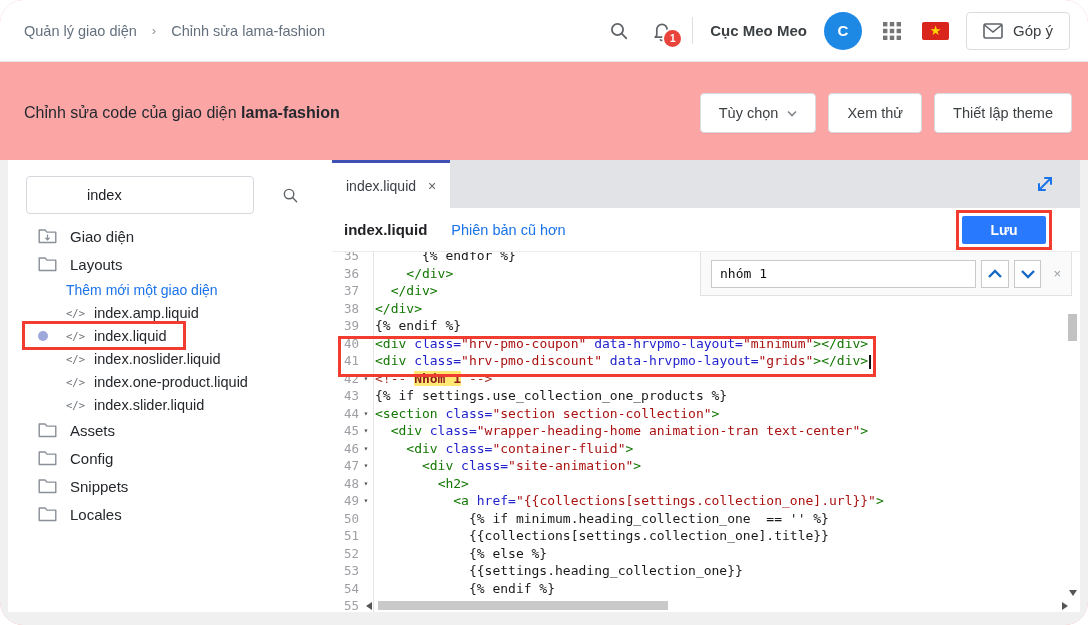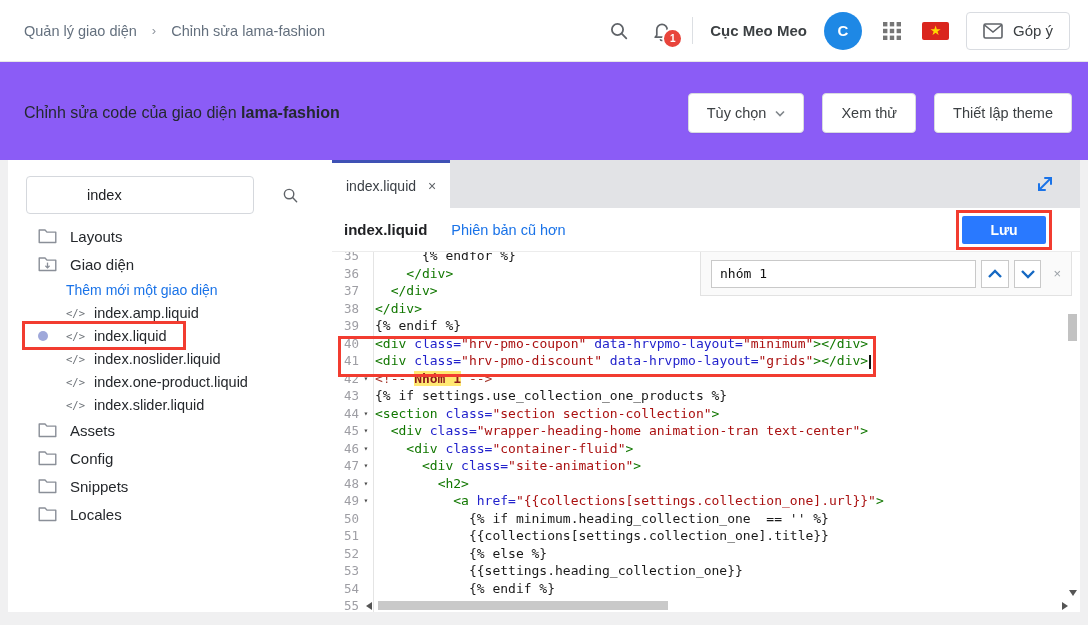--- a/index.html
+++ b/index.html
@@ -1,17 +1,17 @@
 <!DOCTYPE html>
 <html style="--accent-blue: #1a73e8; --save-blue: #2979ff; --annotation-red: #f23c30; --active-tab-indigo: #3f51b5; --avatar-blue: #1e88e5; --badge-red: #e8443b; --flag-red: #da251d; --flag-star-yellow: #ffd600; --syntax-tag-green: #117700; --syntax-attr-blue: #2222cc; --syntax-string-red: #aa1111; --syntax-comment: #a3342a; --search-match-yellow: #ffe873;"><head>
 <meta charset="utf-8">
 <style>
   html,body{margin:0;padding:0;background:#fff;}
-  .app{position:relative;width:1088px;height:625px;background:#8b5cf6;overflow:hidden;
-       font-family:"Liberation Sans",sans-serif;-webkit-font-smoothing:antialiased;}
+  .app{position:relative;width:1088px;height:625px;background:#fca5a5;overflow:hidden;
+       font-family:"Liberation Sans",sans-serif;border-radius:23px;-webkit-font-smoothing:antialiased;}
 
   
   .topbar{position:absolute;left:0;top:0;width:1088px;height:62px;background:#fff;
           border-bottom:1px solid #e6e6e6;display:flex;align-items:center;
           padding:0 18px 0 24px;box-sizing:border-box;}
   .breadcrumb{display:flex;align-items:center;gap:15px;font-size:14.5px;color:#64707e;}
   .breadcrumb a{color:#64707e;text-decoration:none;cursor:pointer;}
   .crumb-sep{color:#8e959e;font-size:13px;}
   .topbar-right{margin-left:auto;display:flex;align-items:center;gap:17px;}
   .icon-btn{background:none;border:none;padding:2px;cursor:pointer;display:flex;align-items:center;}
@@ -26,21 +26,21 @@
   .flag{width:27px;height:18px;background:var(--flag-red,#da251d);border-radius:2px;
         display:flex;align-items:center;justify-content:center;
         color:var(--flag-star-yellow,#ffd600);font-size:13px;line-height:1;cursor:pointer;}
   .feedback-btn{display:flex;align-items:center;gap:10px;border:1px solid #d9dce1;border-radius:4px;
         background:#fff;height:38px;padding:0 16px;font-size:15px;color:#3c4043;font-weight:500;cursor:pointer;}
 
   
   .heading-row{position:absolute;top:90px;left:24px;width:1048px;height:46px;display:flex;align-items:center;}
   .page-title{font-size:16px;color:#24292f;}
   .page-title .theme-name{font-weight:bold;}
-  .heading-actions{margin-left:auto;display:flex;gap:18px;}
+  .heading-actions{margin-left:auto;display:flex;gap:12px;}
   .hbtn{height:40px;padding:0 18px;background:#fff;border:1px solid #d8dbe0;border-radius:4px;
         font-size:14.5px;color:#3c4043;display:flex;align-items:center;gap:9px;cursor:pointer;
         box-shadow:0 1px 1px rgba(0,0,0,.04);}
 
   
   .strip{position:absolute;background:#f0f0f1;}
   .strip-left{left:0;top:160px;width:8px;height:452px;}
   .strip-right{left:1080px;top:160px;width:8px;height:452px;}
   .strip-bottom{left:0;top:612px;width:1088px;height:13px;}
 
@@ -202,30 +202,30 @@
       <input value="index" style="">
       <svg width="17" height="17" viewBox="0 0 18 18">
           <circle cx="7.5" cy="7.5" r="5" fill="none" stroke="#5f6368" stroke-width="1.5"></circle>
           <line x1="11.2" y1="11.2" x2="15.5" y2="15.5" stroke="#5f6368" stroke-width="1.5" stroke-linecap="round"></line>
         </svg>
     </div>
     <div class="tree">
         <div class="row-folder">
           <svg width="19" height="16" viewBox="0 0 20 17">
             <path d="M1.2 2.2 h6.2 l2 2.2 h9.4 v11 h-17.6 z" fill="none" stroke="#8a8f98" stroke-width="1.5" stroke-linejoin="round"></path>
-          </svg>
-          <span>Layouts</span>
-        </div>
-        <div class="row-folder">
-          <svg width="19" height="16" viewBox="0 0 20 17">
-            <path d="M1.2 2.2 h6.2 l2 2.2 h9.4 v11 h-17.6 z" fill="none" stroke="#8a8f98" stroke-width="1.5" stroke-linejoin="round"></path>
             <line x1="10" y1="7" x2="10" y2="12.2" stroke="#8a8f98" stroke-width="1.4"></line>
             <polyline points="7.8,10.4 10,12.6 12.2,10.4" fill="none" stroke="#8a8f98" stroke-width="1.4"></polyline>
           </svg>
           <span>Giao diện</span>
+        </div>
+        <div class="row-folder">
+          <svg width="19" height="16" viewBox="0 0 20 17">
+            <path d="M1.2 2.2 h6.2 l2 2.2 h9.4 v11 h-17.6 z" fill="none" stroke="#8a8f98" stroke-width="1.5" stroke-linejoin="round"></path>
+          </svg>
+          <span>Layouts</span>
         </div>
         <div class="row-link">
           <span>Thêm mới một giao diện</span>
         </div>
         <div class="row-file">
           <span class="code-glyph">&lt;/&gt;</span>
           <span>index.amp.liquid</span>
         </div>
         <div class="row-file">
           <span class="mod-dot"></span>

